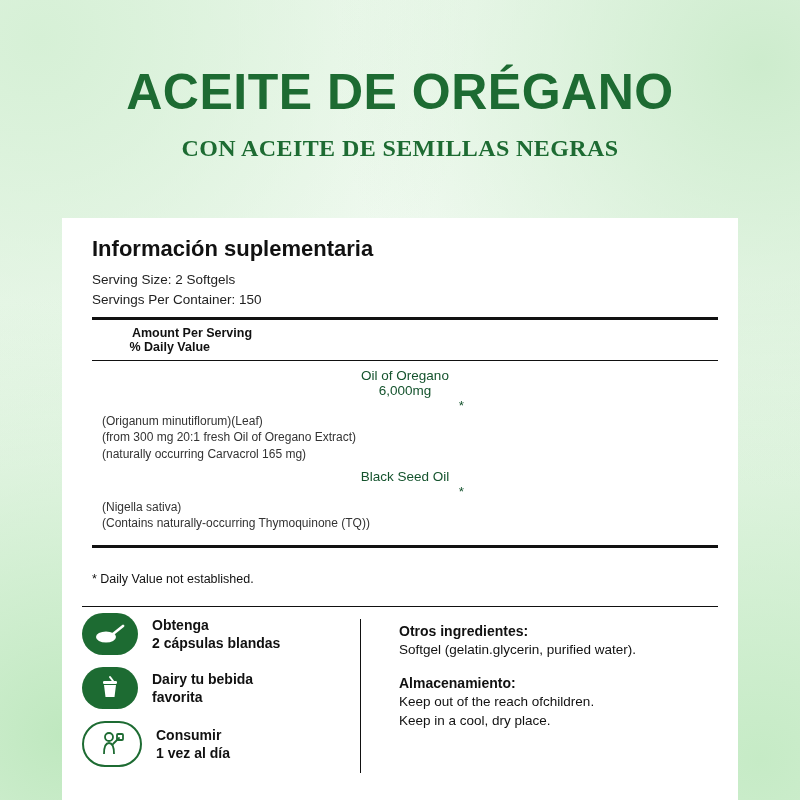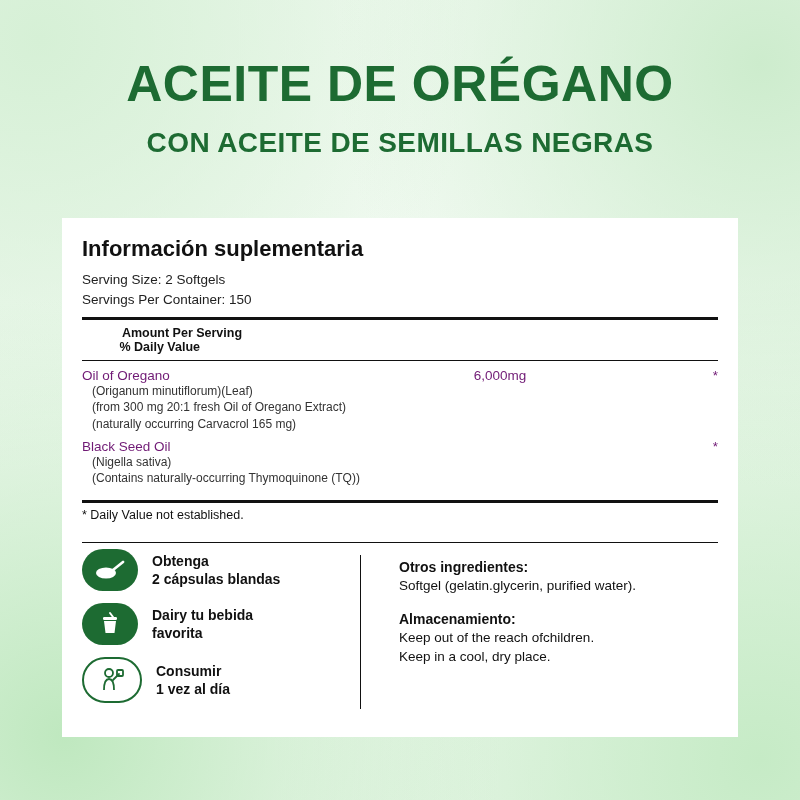--- a/index.html
+++ b/index.html
@@ -30,43 +30,45 @@
   .header {
     padding-top: 58px;
     text-align: center;
   }
   .title {
     font-size: 50px;
     font-weight: bold;
     color: #1d6b32;
     letter-spacing: 0.5px;
     line-height: 1.05;
-    margin: 0;
+    margin: 8px;
   }
   .subtitle {
-    font-size: 28px;
+    font-size: 24px;
     font-weight: bold;
     color: #1d6b32;
     letter-spacing: 0.4px;
     margin: 16px 0 0 0;
+    font-family: Liberation Serif, serif;
   }
 
   .panel {
     position: absolute;
     left: 62px;
     top: 218px;
     width: 676px;
     background: #ffffff;
     box-sizing: border-box;
   }
 
   .facts {
     padding: 18px 20px 10px 20px;
     box-sizing: border-box;
     border-bottom: 0;
+    margin-left: 10px;
   }
   .facts-title {
     font-size: 22px;
     font-weight: bold;
     color: #111111;
     margin: 0 0 8px 0;
   }
   .facts-serving {
     font-size: 13.5px;
     color: #222222;
@@ -101,21 +103,22 @@
     text-align: right;
   }
 
   .nutrients {
     padding: 4px 0 2px 0;
   }
   .nutrient-row {
     display: flex;
     align-items: center;
     font-size: 13.5px;
-    color: #701a75;
+    color: #14532d;
+    flex-direction: column;
   }
   .nutrient-row .name {
     flex: 1;
   }
   .nutrient-row .amount {
     width: 200px;
     text-align: center;
   }
   .nutrient-row .dv {
     width: 118px;
@@ -127,21 +130,21 @@
     padding-left: 10px;
     line-height: 1.35;
   }
   .nutrient-block {
     padding: 3px 0 4px 0;
   }
 
   .footnote {
     font-size: 12.5px;
     color: #111111;
-    padding: 5px 0 10px 0;
+    padding: 24px 0 10px 0;
   }
 
   .lower {
     display: flex;
     padding: 6px 20px 22px 20px;
     box-sizing: border-box;
   }
   .lower-left {
     width: 278px;
     padding-right: 12px;

